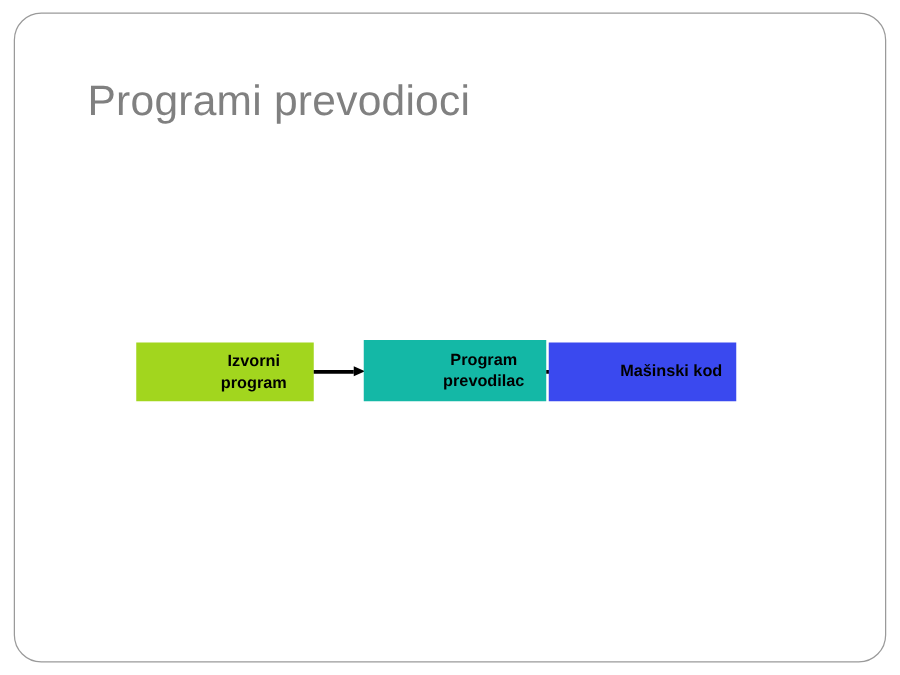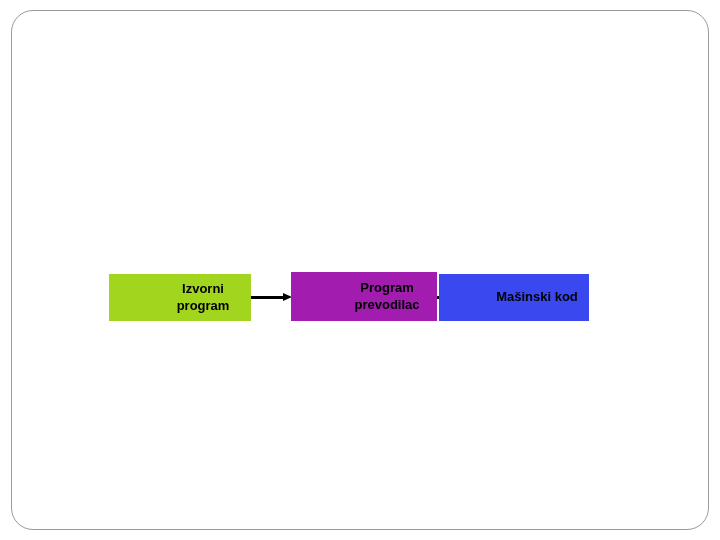--- a/index.html
+++ b/index.html
@@ -69,21 +69,21 @@
     top: 274px;
     width: 142px;
     height: 47px;
     background: #a2d61e;
   }
   .box-translator {
     left: 291px;
     top: 272px;
     width: 146px;
     height: 49px;
-    background: #a21caf;
+    background: #14b8a6;
   }
   .box-machine {
     left: 439px;
     top: 274px;
     width: 150px;
     height: 47px;
     background: #3a49ef;
   }
   .arrow {
     position: absolute;
@@ -120,20 +120,21 @@
   .arrow-2 .shaft { width: 16px; }
   .arrow-2 .head { left: 16px; }
 </style>
 </head>
 <body>
 
 <div class="slide">
 
   <div class="slide-frame"></div>
 
+  <div class="title">Programi prevodioci</div>
 
   <div class="diagram">
 
     <div class="box box-source">Izvorni program</div>
 
     <div class="arrow arrow-1">
       <div class="shaft"></div>
       <div class="head"></div>
     </div>
 

